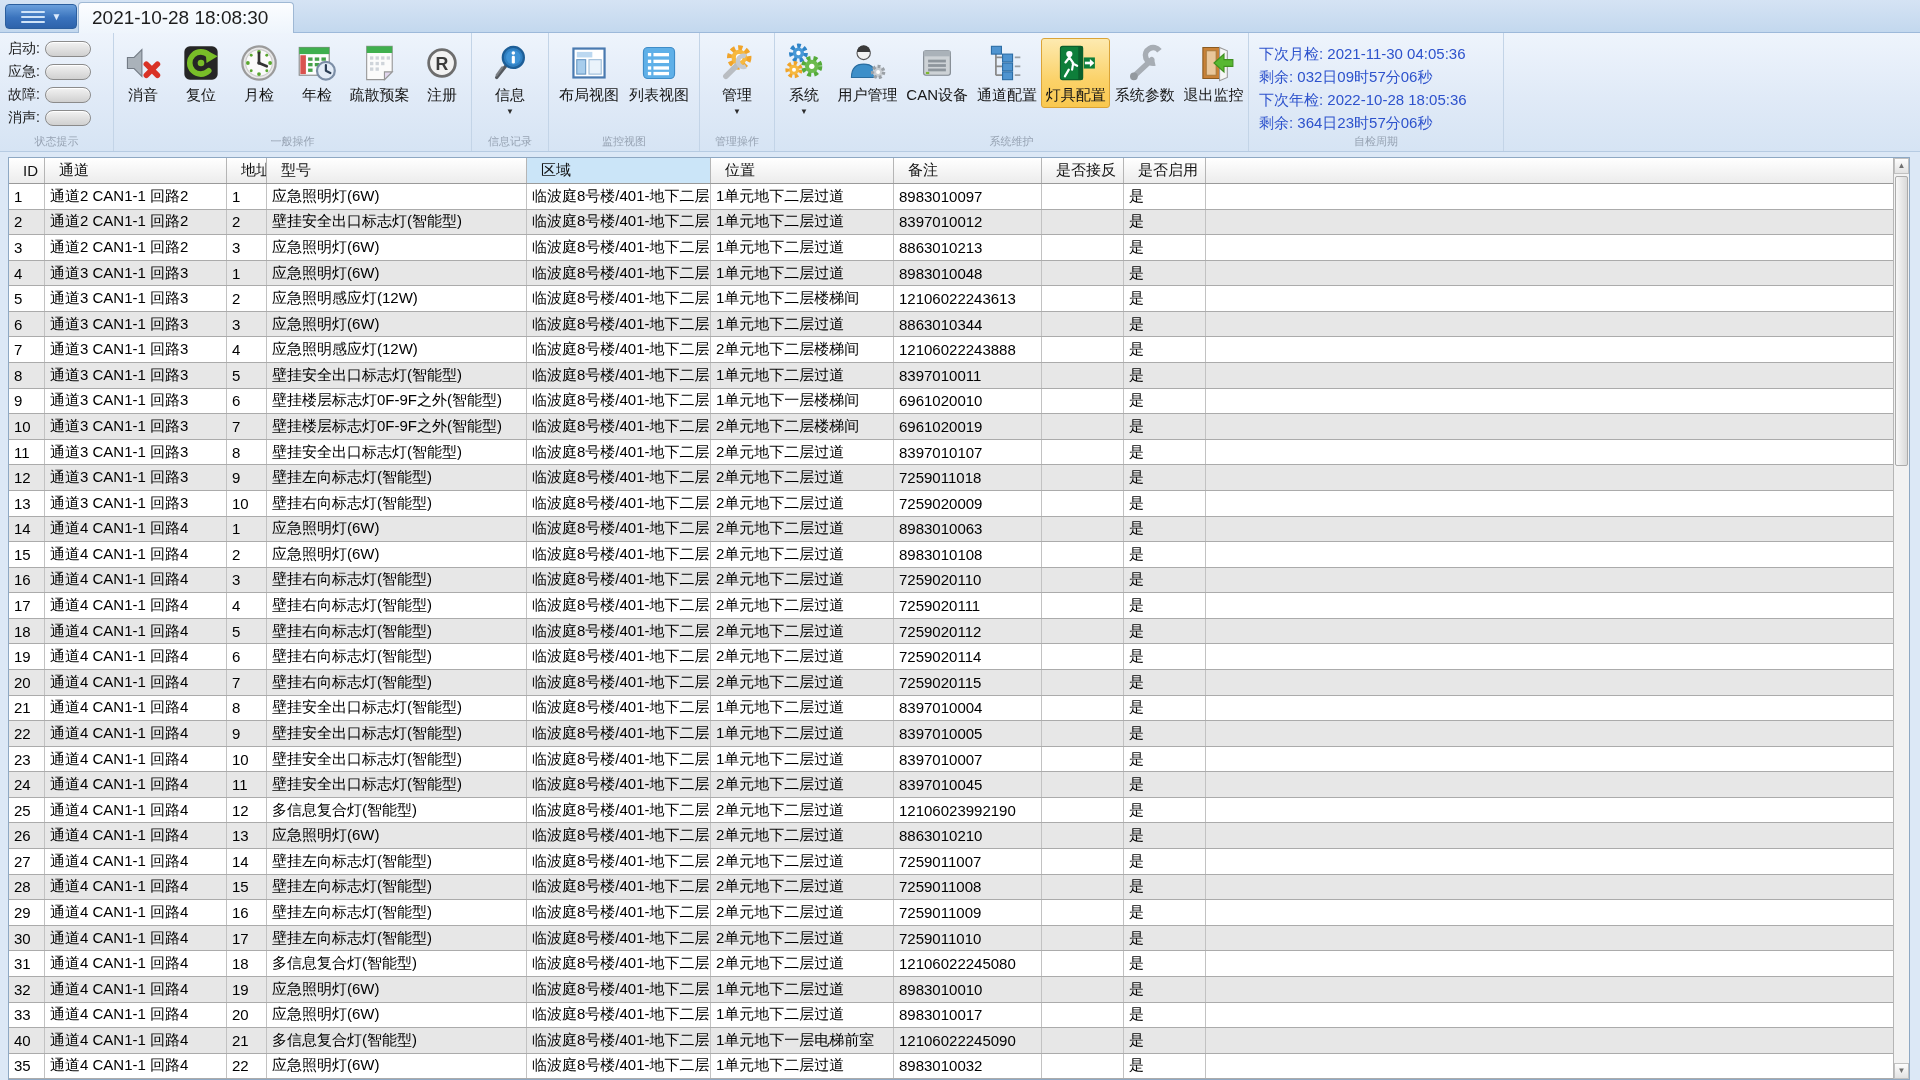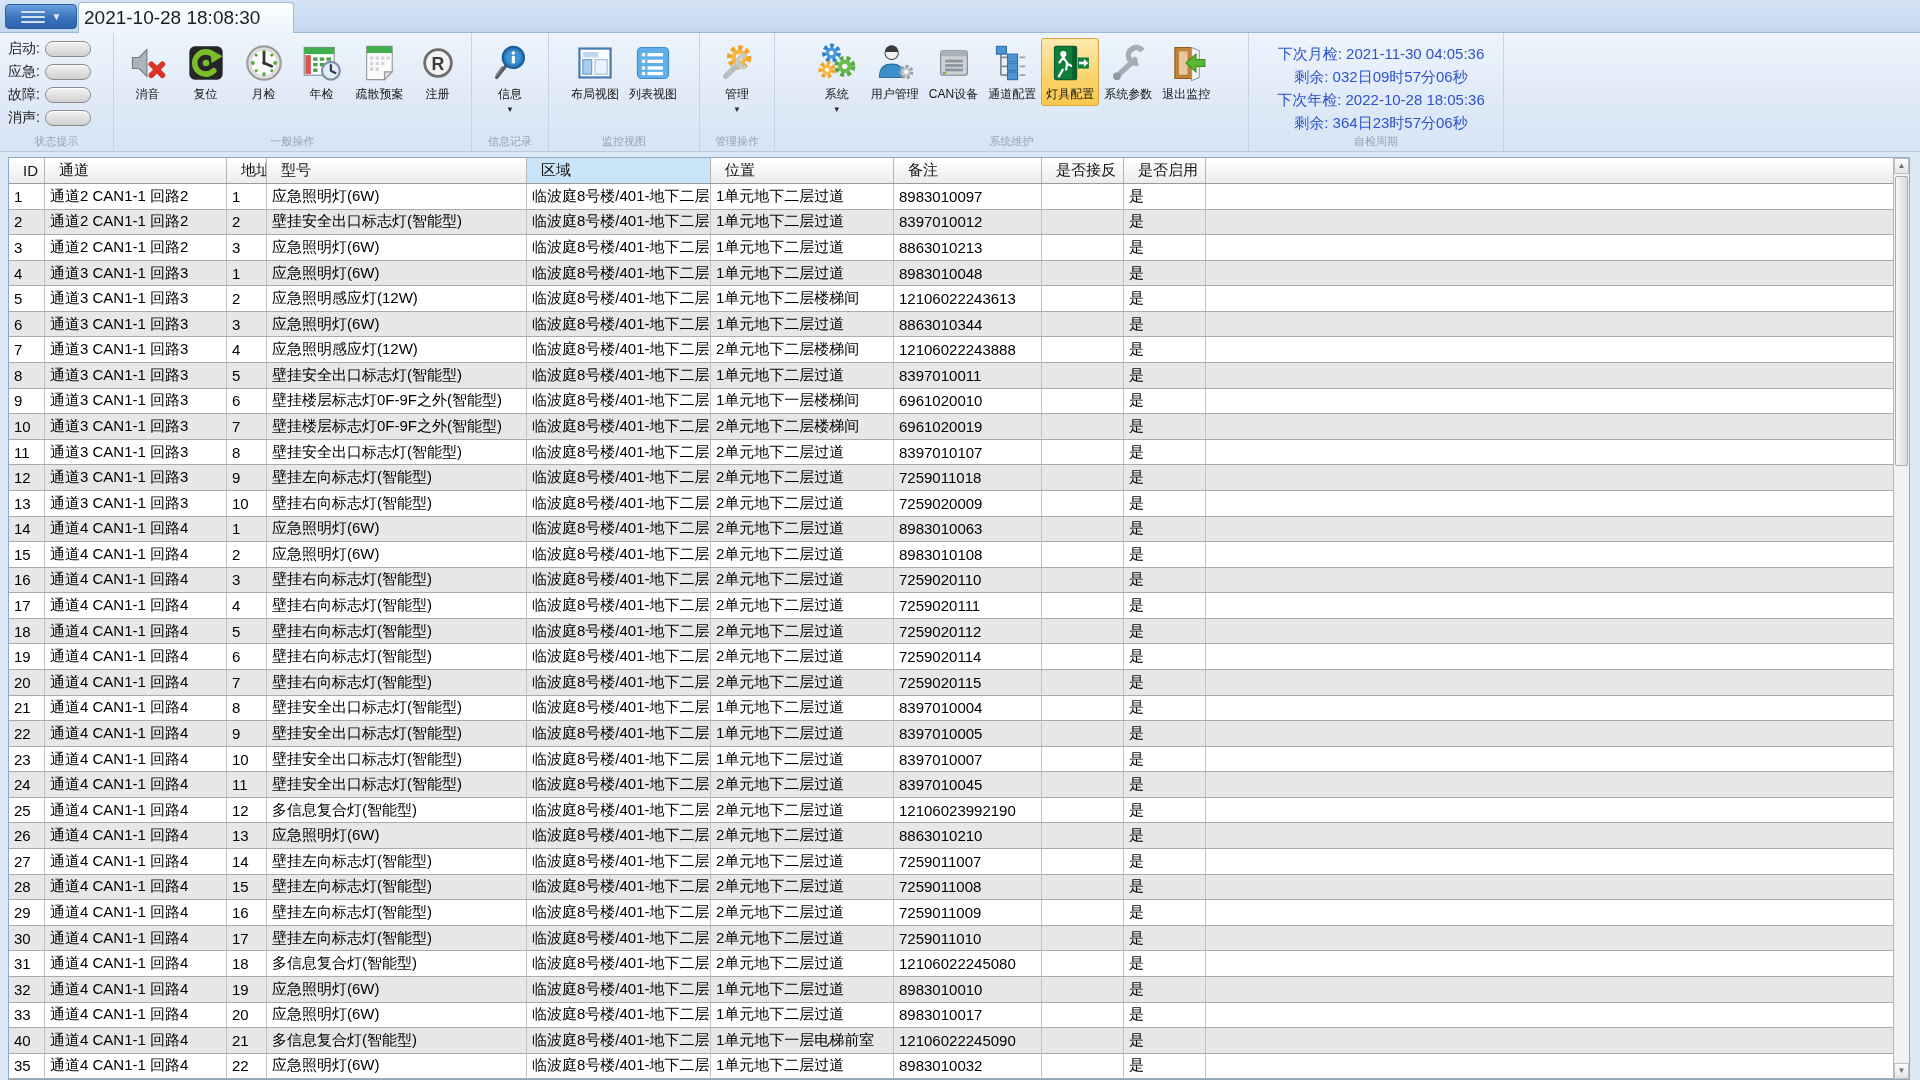--- a/index.html
+++ b/index.html
@@ -10,21 +10,21 @@
   .tabbar { position:absolute; left:0; top:0; right:0; height:33px;
     background:linear-gradient(#d5e3f4,#c3d8ee); border-bottom:1px solid #9db9da; }
   .appmenu { position:absolute; left:5px; top:4px; width:72px; height:25px; border-radius:4px;
     background:linear-gradient(#6ba0dc,#3a73bd 55%,#2e63ab);
     border:1px solid #2c5f9e; display:flex; align-items:center; justify-content:center; gap:7px; cursor:pointer; }
   .appmenu .lines { width:24px; display:flex; flex-direction:column; gap:3px; }
   .appmenu .lines i { height:2px; background:#cfe3f8; display:block; border-radius:1px; }
   .appmenu .caret { color:#dceafc; font-size:10px; line-height:10px; }
   .tab { position:absolute; left:78px; top:2px; width:216px; height:31px;
     background:linear-gradient(#fcfdff,#eef5fc); border:1px solid #9fb8d4; border-bottom:none;
-    border-radius:4px 4px 0 0; display:flex; align-items:center; padding-left:5px;
+    border-radius:4px 4px 0 0; display:flex; align-items:center; padding-left:13px;
     font-size:19px; color:#1c1c1c; }
 
   
   .toolbar { position:absolute; left:0; top:33px; right:0; height:119px;
     background:linear-gradient(#eef4fc,#e0eaf7 55%,#d6e4f4);
     border-bottom:1px solid #b6cbe2; display:flex; }
   .tgroup { position:relative; height:100%; border-right:1px solid #c3d4e7; flex:none; }
   .tgroup.last { border-right:none; flex:1; }
   .glabel { position:absolute; bottom:2px; left:0; right:0; text-align:center;
     font-size:11px; color:#97a3b3; white-space:nowrap; }
@@ -40,26 +40,26 @@
   .g-info     { width:77px;  }
   .g-view     { width:151px; }
   .g-manage   { width:75px;  }
   .g-maintain { width:474px; }
   .g-selfcheck{ width:255px; }
 
   .buttons { display:flex; justify-content:center; align-items:flex-start; padding-top:5px; }
   .tbtn { min-width:58px; display:flex; flex-direction:column; align-items:center;
     padding:3px 4px 2px 4px; border:1px solid transparent; border-radius:3px; cursor:pointer; }
   .tbtn .icon { width:42px; height:42px; display:flex; align-items:center; justify-content:center; }
-  .tbtn .blabel { font-size:12px; color:#161616; margin-top:2px; white-space:nowrap; }
+  .tbtn .blabel { font-size:15px; color:#161616; margin-top:2px; white-space:nowrap; }
   .tbtn.highlight { background:linear-gradient(#fdeab0,#fbd269 60%,#f9c84f);
     border:1px solid #dba437; }
   .ddcaret { font-size:8px; color:#2c2c2c; line-height:8px; margin-top:3px; }
 
-  .selfcheck { padding:9px 0 0 10px;text-align:center; }
+  .selfcheck { padding:9px 0 0 10px; }
   .scline { font-size:15px; color:#2d52cc; line-height:23px; white-space:nowrap; }
 
   
   .tablewrap { position:absolute; left:8px; right:10px; top:157px; bottom:0;
     background:#ffffff; border:1px solid #8ea8c3; display:flex; flex-direction:column; }
   .thead { display:flex; height:26px; flex:none;
     background:linear-gradient(#ffffff,#ececec); border-bottom:1px solid #9a9a9a; }
   .th { border-right:1px solid #b5b5b5; padding-left:14px; font-size:15px; color:#111;
     display:flex; align-items:center; white-space:nowrap; overflow:hidden; cursor:default; }
   .th.hl { background:#cbe5f8; }

